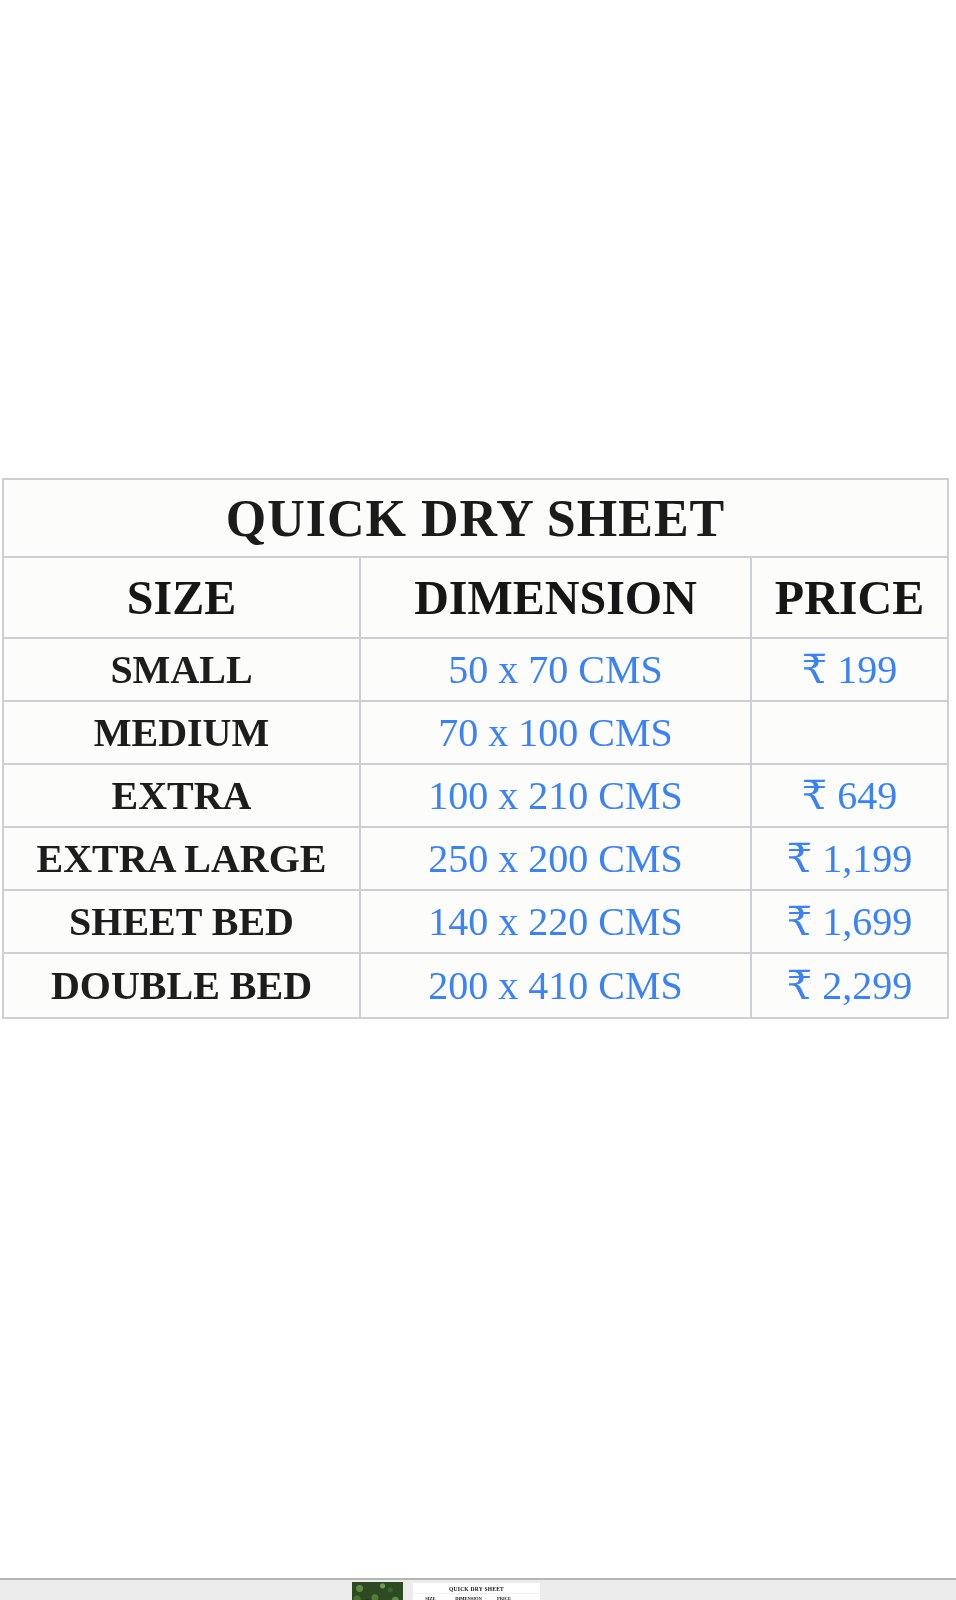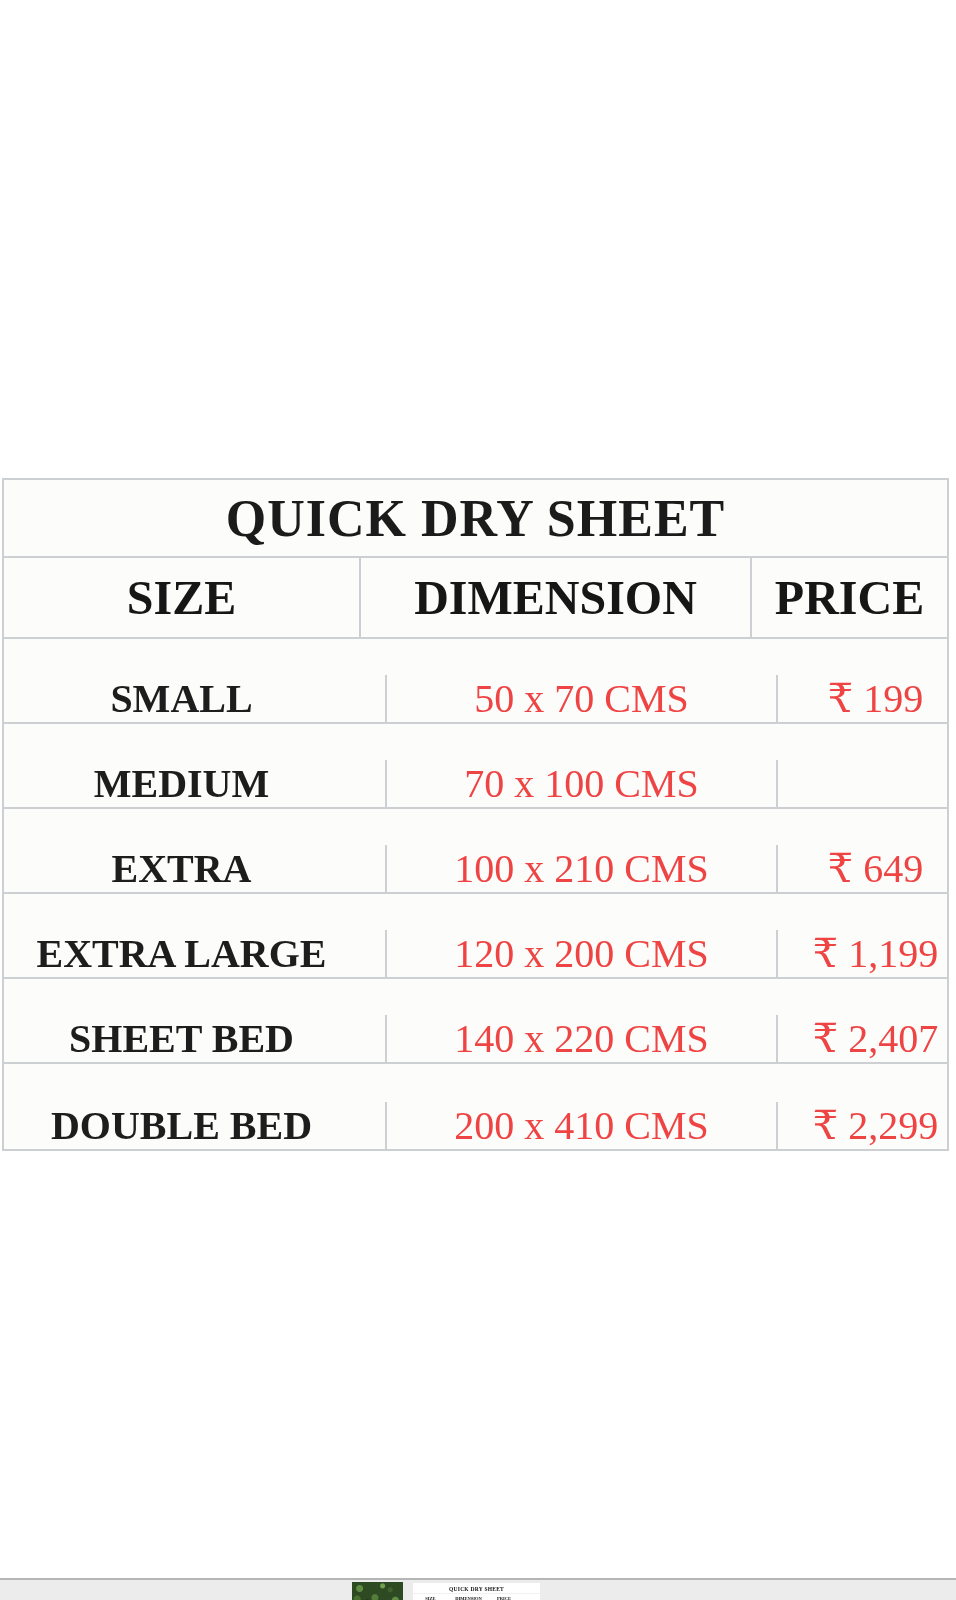--- a/index.html
+++ b/index.html
@@ -22,33 +22,33 @@
   }
   .title-row {
     height:78px;
     display:flex; align-items:center; justify-content:center;
     border-bottom:2px solid #ccd0d2;
     font-weight:bold; font-size:52px; letter-spacing:1px;
     color:#1b1b1b;
   }
   .trow { display:flex; border-bottom:2px solid #ccd0d2; }
   .header-row { height:81px; }
-  .data-row  { height:85px;align-items:flex-end; }
+  .data-row  { height:63px; }
   .data-row:last-child { border-bottom:none; }
   .cell {
     display:flex; align-items:center; justify-content:center;
     background:#fcfcfa;
   }
   .col-size  { width:355px; }
   .col-dim   { width:393px; border-left:2px solid #ccd0d2; border-right:2px solid #ccd0d2; }
   .col-price { flex:1; }
   .header-row .cell { font-weight:bold; font-size:48px; color:#161616; }
   .data-row .col-size { font-weight:bold; font-size:40px; color:#1d1d1d; }
   .data-row .col-dim,
-  .data-row .col-price { font-size:40px; color:#ef4444;margin-left:26px; }
+  .data-row .col-price { font-size:40px; color:#3b82f6; }
 
   
   .thumb-strip {
     position:absolute;
     left:0; top:1578px;
     width:956px; height:22px;
     background:#ececec;
     border-top:2px solid #b5b5b5;
     overflow:hidden;
   }
@@ -120,28 +120,28 @@
     </div>
 
     <div class="trow data-row">
       <div class="cell col-size">EXTRA</div>
       <div class="cell col-dim">100 x 210 CMS</div>
       <div class="cell col-price">₹ 649</div>
     </div>
 
     <div class="trow data-row">
       <div class="cell col-size">EXTRA LARGE</div>
-      <div class="cell col-dim">120 x 200 CMS</div>
+      <div class="cell col-dim">250 x 200 CMS</div>
       <div class="cell col-price">₹ 1,199</div>
     </div>
 
     <div class="trow data-row">
       <div class="cell col-size">SHEET BED</div>
       <div class="cell col-dim">140 x 220 CMS</div>
-      <div class="cell col-price">₹ 2,407</div>
+      <div class="cell col-price">₹ 1,699</div>
     </div>
 
     <div class="trow data-row">
       <div class="cell col-size">DOUBLE BED</div>
       <div class="cell col-dim">200 x 410 CMS</div>
       <div class="cell col-price">₹ 2,299</div>
     </div>
 
   </section>
 

